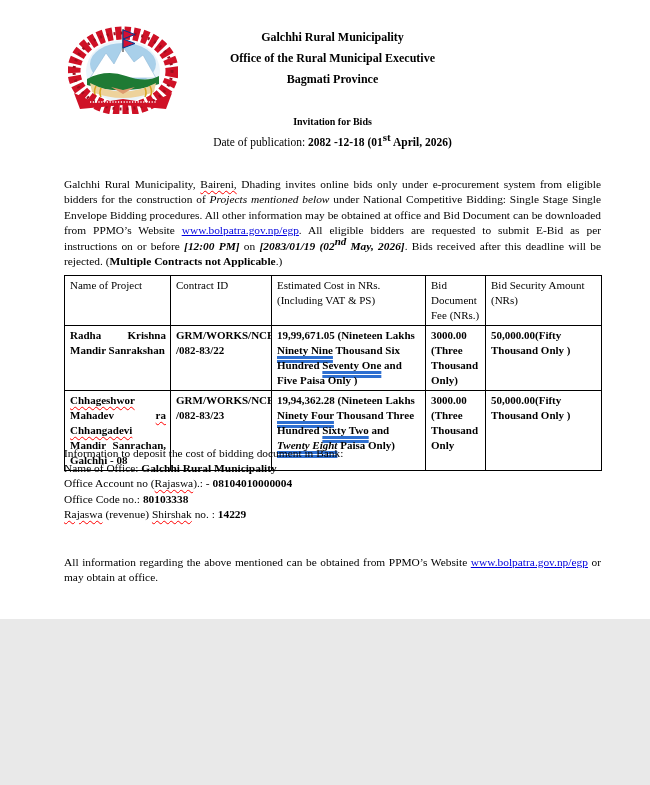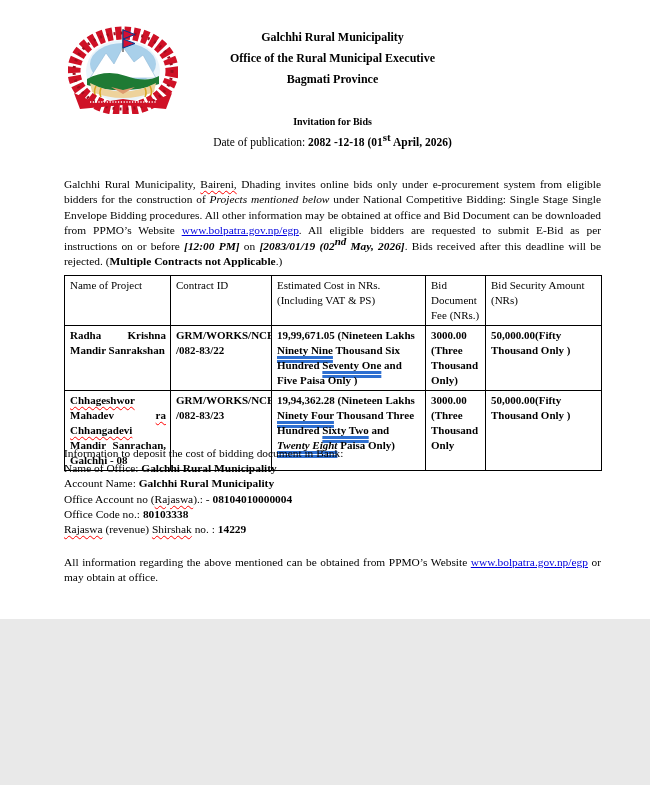--- a/index.html
+++ b/index.html
@@ -108,21 +108,20 @@
         <td><span class="b">19,94,362.28 (Nineteen Lakhs </span><span class="b u-blue">Ninety Four</span><span class="b"> Thousand Three Hundred </span><span class="b u-blue">Sixty Two</span><span class="b"> and </span><span class="b i u-blue">Twenty Eight</span><span class="b"> Paisa Only)</span></td>
         <td><span class="b">3000.00 (Three Thousand Only</span></td>
         <td><span class="b">50,000.00(Fifty Thousand Only )</span></td>
       </tr>
     </tbody>
       </table>
 
     <div class="bank">
       <div><span>Information to deposit the cost of bidding document in Bank:</span></div>
       <div><span>Name of Office: </span><span class="b">Galchhi Rural Municipality</span></div>
-      <div><span>Account Name: </span><span class="b">Galchhi Rural Municipality</span></div>
       <div><span>Office Account no (</span><span class="u-red">Rajaswa</span><span>).: - </span><span class="b">08104010000004</span></div>
       <div><span>Office Code no.: </span><span class="b">80103338</span></div>
       <div><span class="u-red">Rajaswa</span><span> (revenue) </span><span class="u-red">Shirshak</span><span> no. : </span><span class="b">14229</span></div>
     </div>
 
     <div class="para2"><span>All information regarding the above mentioned can be obtained from PPMO’s Website </span><a class="u-link" href="#">www.bolpatra.gov.np/egp</a><span> or may obtain at office.</span></div>
 
     <div class="sign">Chief Administrative officer</div>
 
   </div>

